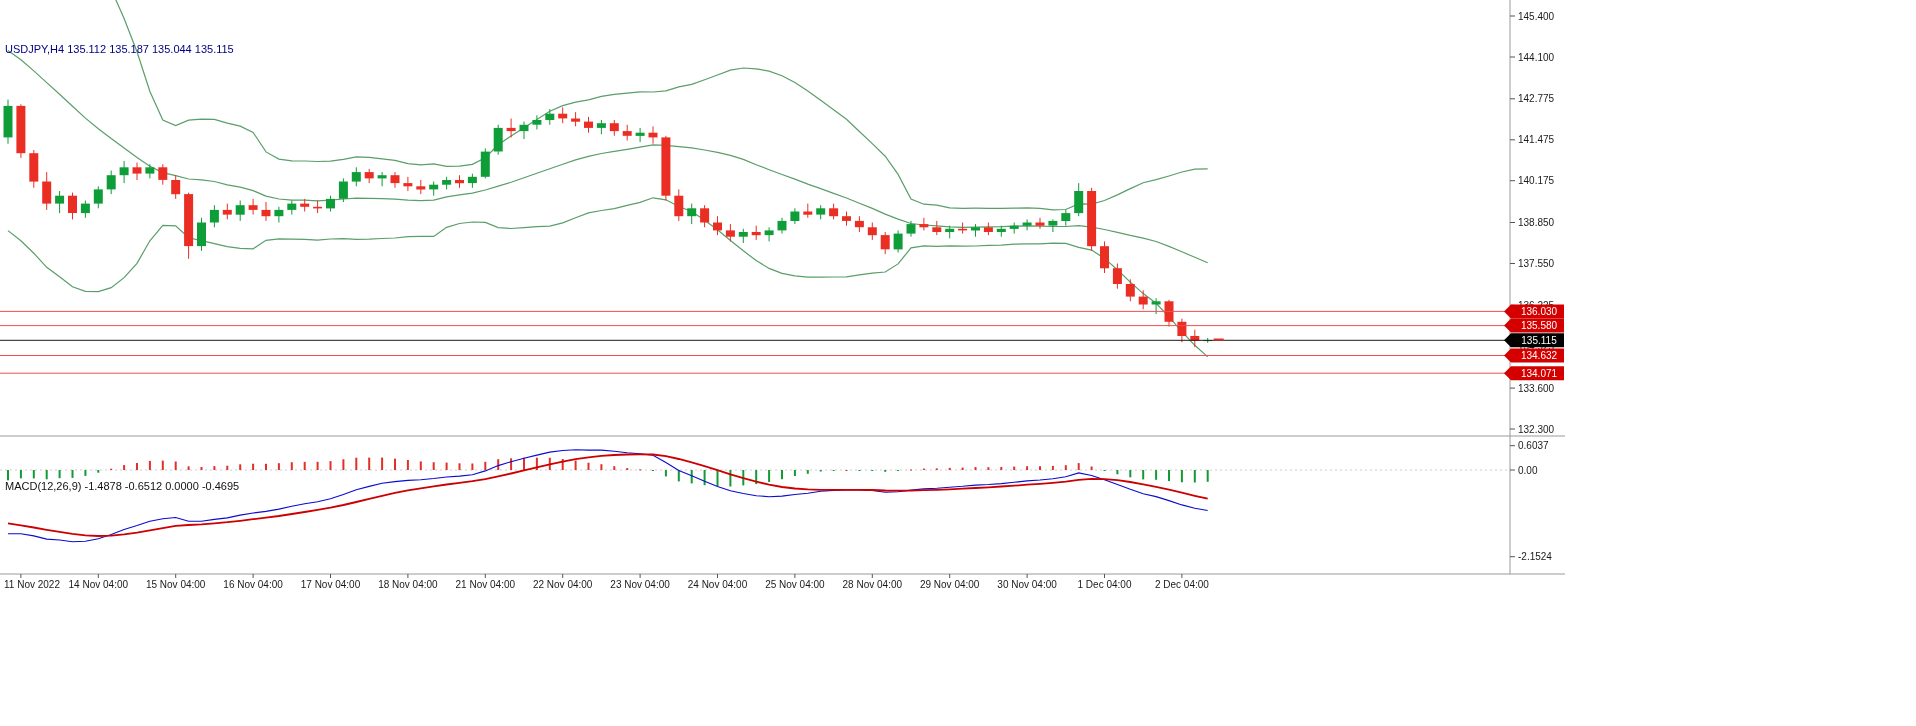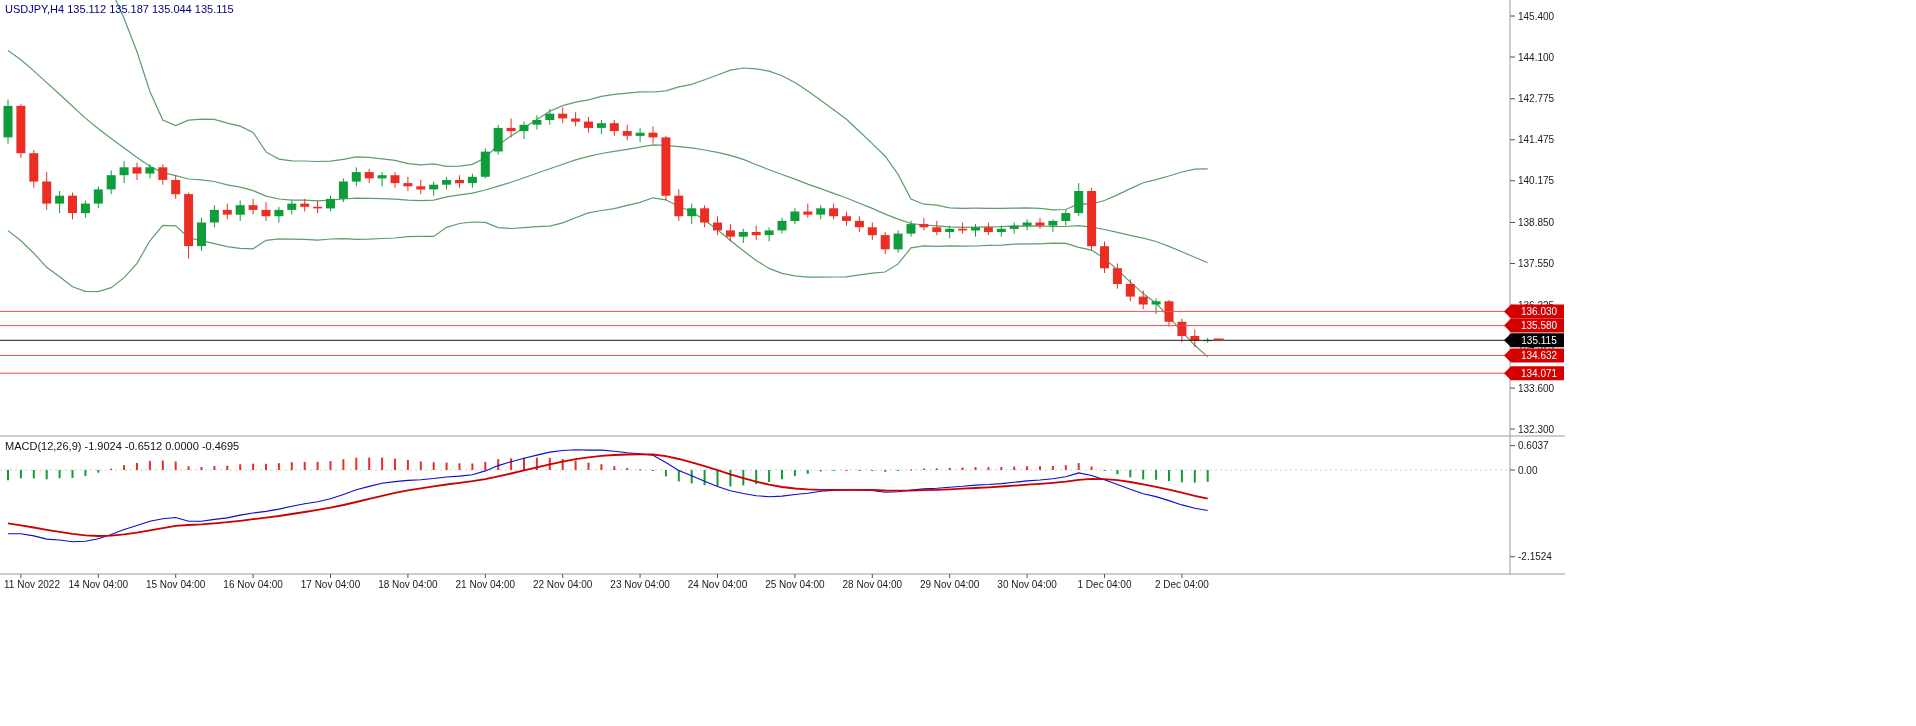--- a/index.html
+++ b/index.html
@@ -1,19 +1,19 @@
 <!DOCTYPE html>
 <html><head>
 <meta charset="utf-8">
 <style>
   html,body{margin:0;padding:0;background:#ffffff;}
   body{width:1916px;height:726px;position:relative;overflow:hidden;
        font-family:"Liberation Sans",sans-serif;}
   svg{position:absolute;left:0;top:0;font-family:"Liberation Sans",sans-serif;}
-  .overlay{position:absolute;font-size:11px;white-space:pre;}
+  .overlay{position:absolute;font-size:11px;white-space:pre;margin-top:40px;}
   .ohlc-line{left:5px;top:3px;color:#000080;}
   .macd-line-label{left:5px;top:440px;color:#111111;}
 </style>
 </head>
 <body>
 
 <svg id="cv" width="1916" height="726">
     <defs>
       <clipPath id="mainClip">
         <rect x="0" y="0" width="1510" height="436"></rect>
@@ -589,13 +589,13 @@
         <text x="1539.0" y="359.0" text-anchor="middle" font-size="10px" fill="#ffffff">134.632</text>
       </g>
       <g>
         <path d="M 1504 373.2 L 1511 366.2 H 1564 V 380.2 H 1511 Z" fill="#d40000"></path>
         <text x="1539.0" y="376.7" text-anchor="middle" font-size="10px" fill="#ffffff">134.071</text>
       </g>
     </g>
   </svg>
 
 <div class="overlay ohlc-line">USDJPY,H4 135.112 135.187 135.044 135.115</div>
-<div class="overlay macd-line-label">MACD(12,26,9) -1.9024 -0.6512 0.0000 -0.4695</div>
+<div class="overlay macd-line-label">MACD(12,26,9) -1.4878 -0.6512 0.0000 -0.4695</div>
 
 </body></html>

